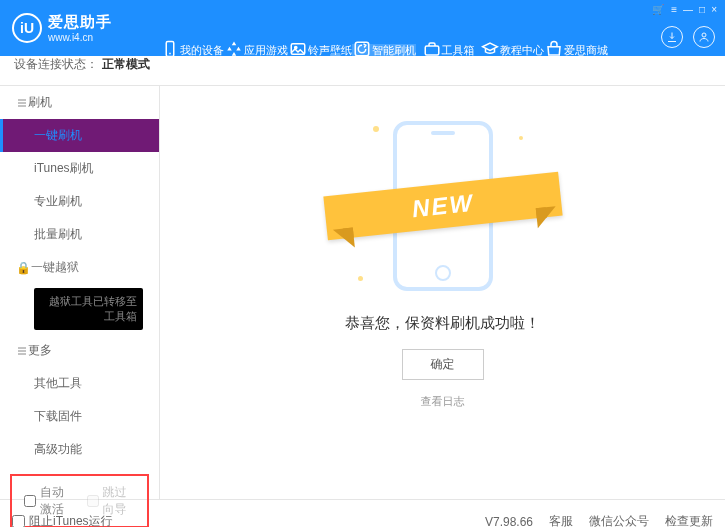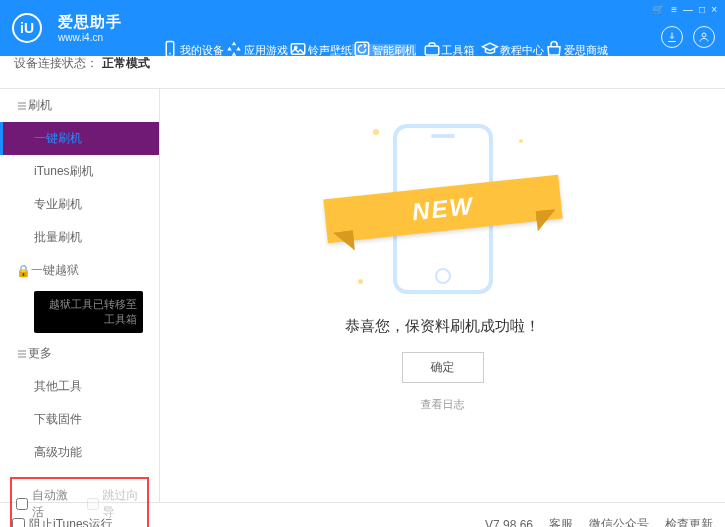--- a/index.html
+++ b/index.html
@@ -1,46 +1,46 @@
 <!DOCTYPE html>
 <html><head>
 <meta charset="utf-8">
 <style>
 * { margin: 0; padding: 0; box-sizing: border-box; font-family: "Microsoft YaHei", Arial, sans-serif; }
 body { width: 725px; height: 527px; background: #fff; overflow: hidden; font-size: 12px; }
 
 .header { height: 56px; background: #1e8fff; display: flex; align-items: center; color: #fff; position: relative; }
 .logo-area { display: flex; align-items: center; padding: 0 12px; width: 160px; }
 .logo-circle { width: 30px; height: 30px; border: 2px solid #fff; border-radius: 50%; display: flex; align-items: center; justify-content: center; font-weight: bold; font-size: 14px; }
-.logo-text { margin-left: 16px; }
+.logo-text { margin-left: 6px; }
 .logo-text .title { font-size: 15px; font-weight: bold; letter-spacing: 1px; }
 .logo-text .sub { font-size: 10px; opacity: 0.9; }
 
 .nav { display: flex; height: 100%; }
 .nav-item { width: 64px; display: flex; flex-direction: row; align-items: center; justify-content: center; cursor: pointer; font-size: 11px; margin-top: 44px; }
 .nav-item .ico { width: 20px; height: 20px; display: flex; align-items: center; justify-content: center; margin-bottom: 3px; }
 .nav-item.active { background: rgba(255,255,255,0.18); }
 
 .top-right { position: absolute; right: 8px; top: 4px; display: flex; gap: 6px; font-size: 10px; }
 .top-right span { cursor: pointer; opacity: 0.9; }
 .circles { position: absolute; right: 10px; bottom: 8px; display: flex; gap: 10px; }
 .circ-btn { width: 22px; height: 22px; border: 1.5px solid #fff; border-radius: 50%; display:flex; align-items:center; justify-content:center; cursor:pointer; opacity:0.9; }
 
-.status-bar { height: 30px; border-bottom: 1px solid #e5e5e5; display: flex; align-items: flex-end; padding: 16px 14px; color: #666; }
+.status-bar { height: 30px; border-bottom: 1px solid #e5e5e5; display: flex; align-items: flex-start; padding: 0 14px; color: #666; }
 .status-bar b { color: #333; margin-left: 4px; }
 
 .body { display: flex; height: calc(100% - 56px - 30px - 28px); }
 .sidebar { width: 160px; border-right: 1px solid #e5e5e5; display:flex; flex-direction:column; }
 .side-group { padding: 8px 16px; color: #666; display:flex; align-items:center; }
 .side-item { padding: 8px 16px 8px 34px; color: #666; cursor:pointer; }
 .side-item.active { background: #701a75; color: #1e8fff; border-left: 3px solid #1e8fff; padding-left: 31px; }
 .side-transfer { background:#000000; margin:4px 16px 4px 34px; padding:6px; color:#888; font-size:11px; text-align:right; border-radius:2px; cursor:pointer;}
 .lock-ico { color:#ccc; }
 
-.check-row { padding: 8px 4px; border: 2px solid #ff4040; margin: 8px 10px; display:flex; gap:14px; color:#888; }
+.check-row { padding: 8px 12px; border: 2px solid #ff4040; margin: 8px 10px; display:flex; gap:14px; color:#888; }
 .check-row label { display:flex; align-items:center; gap:4px; cursor:pointer;}
 .check-row input { width:12px; height:12px; }
 
 .main { flex:1; display:flex; flex-direction:column; align-items:center; padding-top: 30px; }
 .illus { width: 200px; height: 180px; position: relative; display:flex; align-items:center; justify-content:center; }
 .phone { width: 100px; height: 170px; background:#fff; border:4px solid #cfe6ff; border-radius:14px; position:relative; }
 .phone:before { content:""; position:absolute; top:6px; left:50%; transform:translateX(-50%); width:24px; height:4px; background:#cfe6ff; border-radius:2px;}
 .phone:after { content:""; position:absolute; bottom:6px; left:50%; transform:translateX(-50%); width:12px; height:12px; border:2px solid #cfe6ff; border-radius:50%;}
 .ribbon { position:absolute; top:68px; left:-18px; right:-18px; height:44px; background:#ffc23c; transform: rotate(-6deg); display:flex; align-items:center; justify-content:center; font-weight:900; font-size:24px; color:#fff; font-style:italic; letter-spacing:2px; box-shadow:0 2px 4px rgba(0,0,0,0.15); }
 .ribbon:before, .ribbon:after { content:""; position:absolute; width:0;height:0; border:10px solid transparent; bottom:-10px;}

